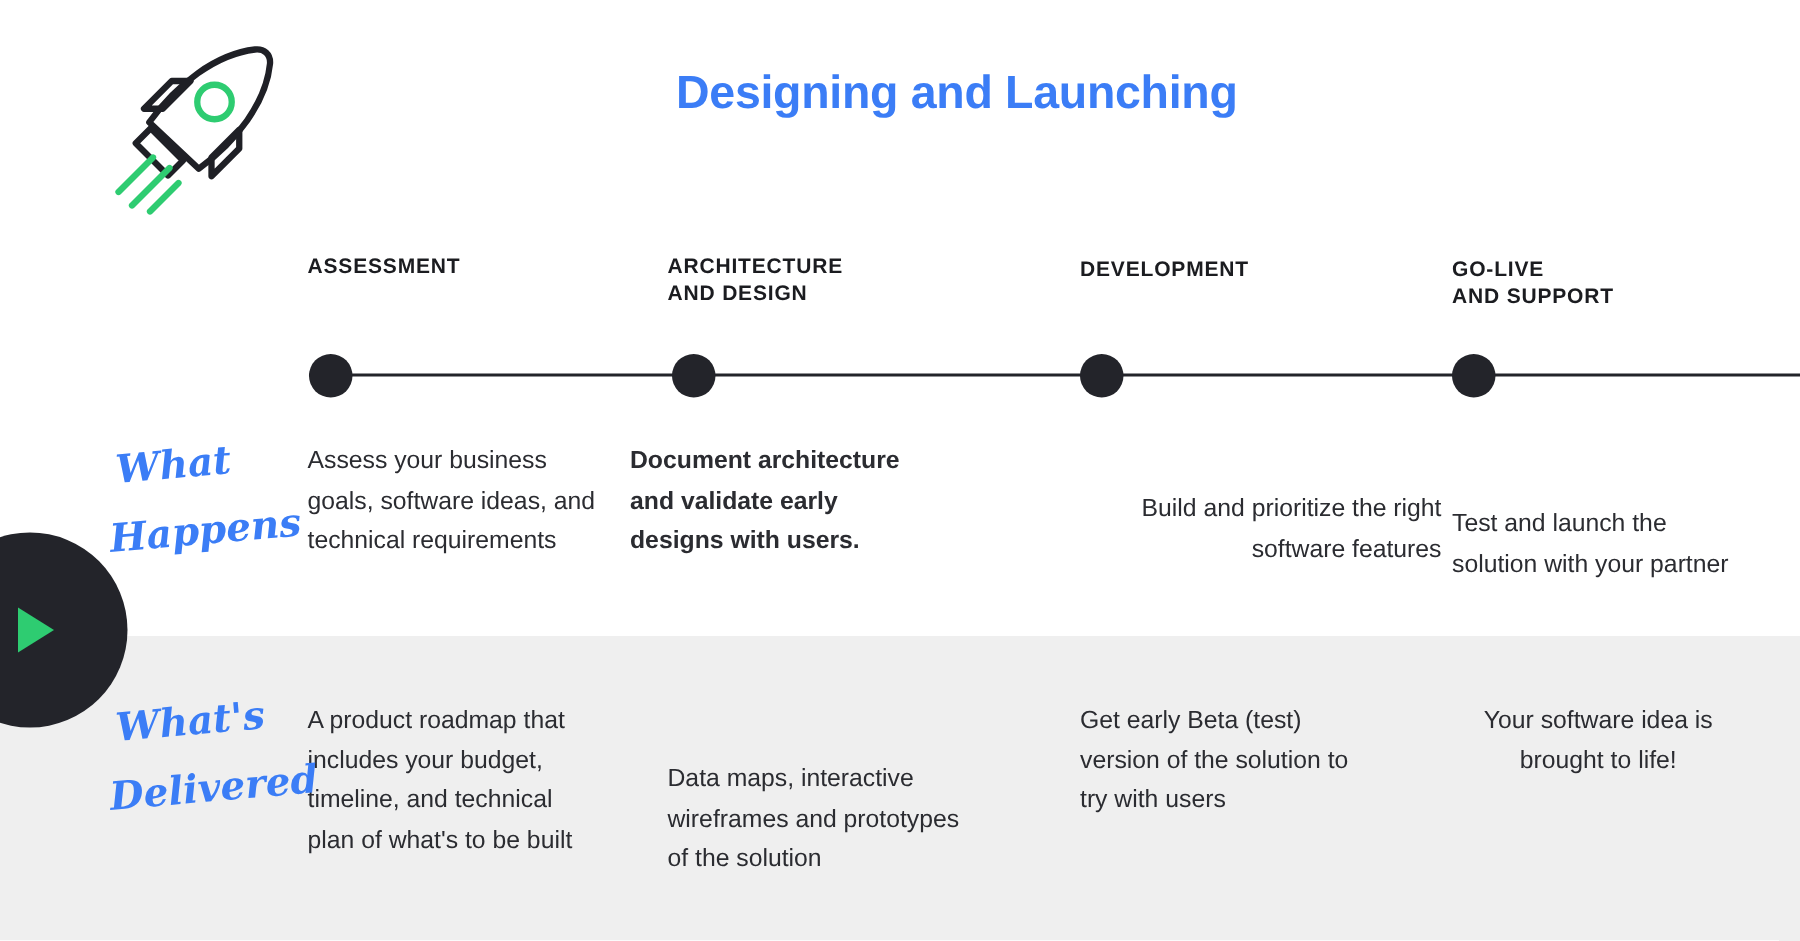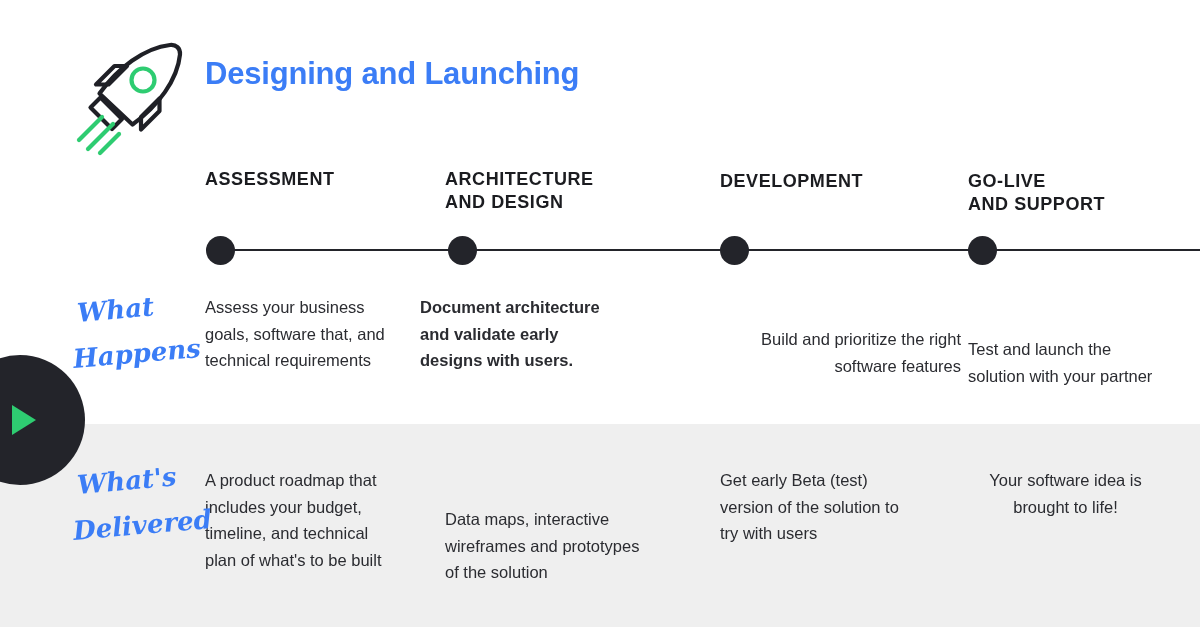--- a/index.html
+++ b/index.html
@@ -46,24 +46,25 @@
     width: 0;
     height: 0;
     border-top: 15px solid transparent;
     border-bottom: 15px solid transparent;
     border-left: 24px solid #2ecc71;
   }
 
   
   .header {
     position: absolute;
-    left: 0; top: 16px;
+    left: 0; top: 4px;
     width: 1200px;
     height: 150px;
     z-index: 3;
+    text-align: right;
   }
   .rocket {
     position: absolute;
     left: 66px;
     top: 12px;
     width: 132px;
     height: 132px;
   }
   .title {
     position: absolute;
@@ -93,21 +94,21 @@
     width: 29px;
     height: 29px;
     border-radius: 50%;
     background: #23242a;
     z-index: 2;
   }
 
   
   .col-head {
     position: absolute;
-    font-size: 18px;
+    font-size: 14px;
     font-weight: bold;
     color: #1b1c20;
     letter-spacing: 0.55px;
     line-height: 1.3;
     z-index: 3;
   }
   .cell {
     position: absolute;
     font-size: 16.5px;
     color: #2b2c31;
@@ -195,21 +196,21 @@
   </svg>
 </div>
 
 <div class="row-label" style="left:74px; top:464px;">
   <svg width="130" height="96" viewBox="0 0 130 96" xmlns="http://www.w3.org/2000/svg">
     <text class="rl-line" x="4" y="30" transform="rotate(-5 4 30)">What's</text>
     <text class="rl-line" x="0" y="76" transform="rotate(-5 0 76)">Delivered</text>
   </svg>
 </div>
 
-<div class="cell" style="left:205px; top:294px; width:196px;">Assess your business goals, software that, and technical requirements</div>
+<div class="cell" style="left:205px; top:294px; width:196px;">Assess your business goals, software ideas, and technical requirements</div>
 <div class="cell" style="left:420px; top:294px; width:205px;font-weight:bold;">Document architecture and validate early designs with users.</div>
 <div class="cell" style="left:756px; top:326px; width:205px;text-align:right;">Build and prioritize the right software features</div>
 <div class="cell" style="left:968px; top:299px; width:185px;margin-top:37px;">Test and launch the solution with your partner</div>
 
 <div class="cell" style="left:205px; top:467px; width:190px;">A product roadmap that includes your budget, timeline, and technical plan of what's to be built</div>
 <div class="cell" style="left:445px; top:467px; width:200px;margin-top:39px;">Data maps, interactive wireframes and prototypes of the solution</div>
 <div class="cell" style="left:720px; top:467px; width:200px;">Get early Beta (test) version of the solution to try with users</div>
 <div class="cell" style="left:968px; top:467px; width:195px;text-align:center;">Your software idea is brought to life!</div>
 
 </body></html>

